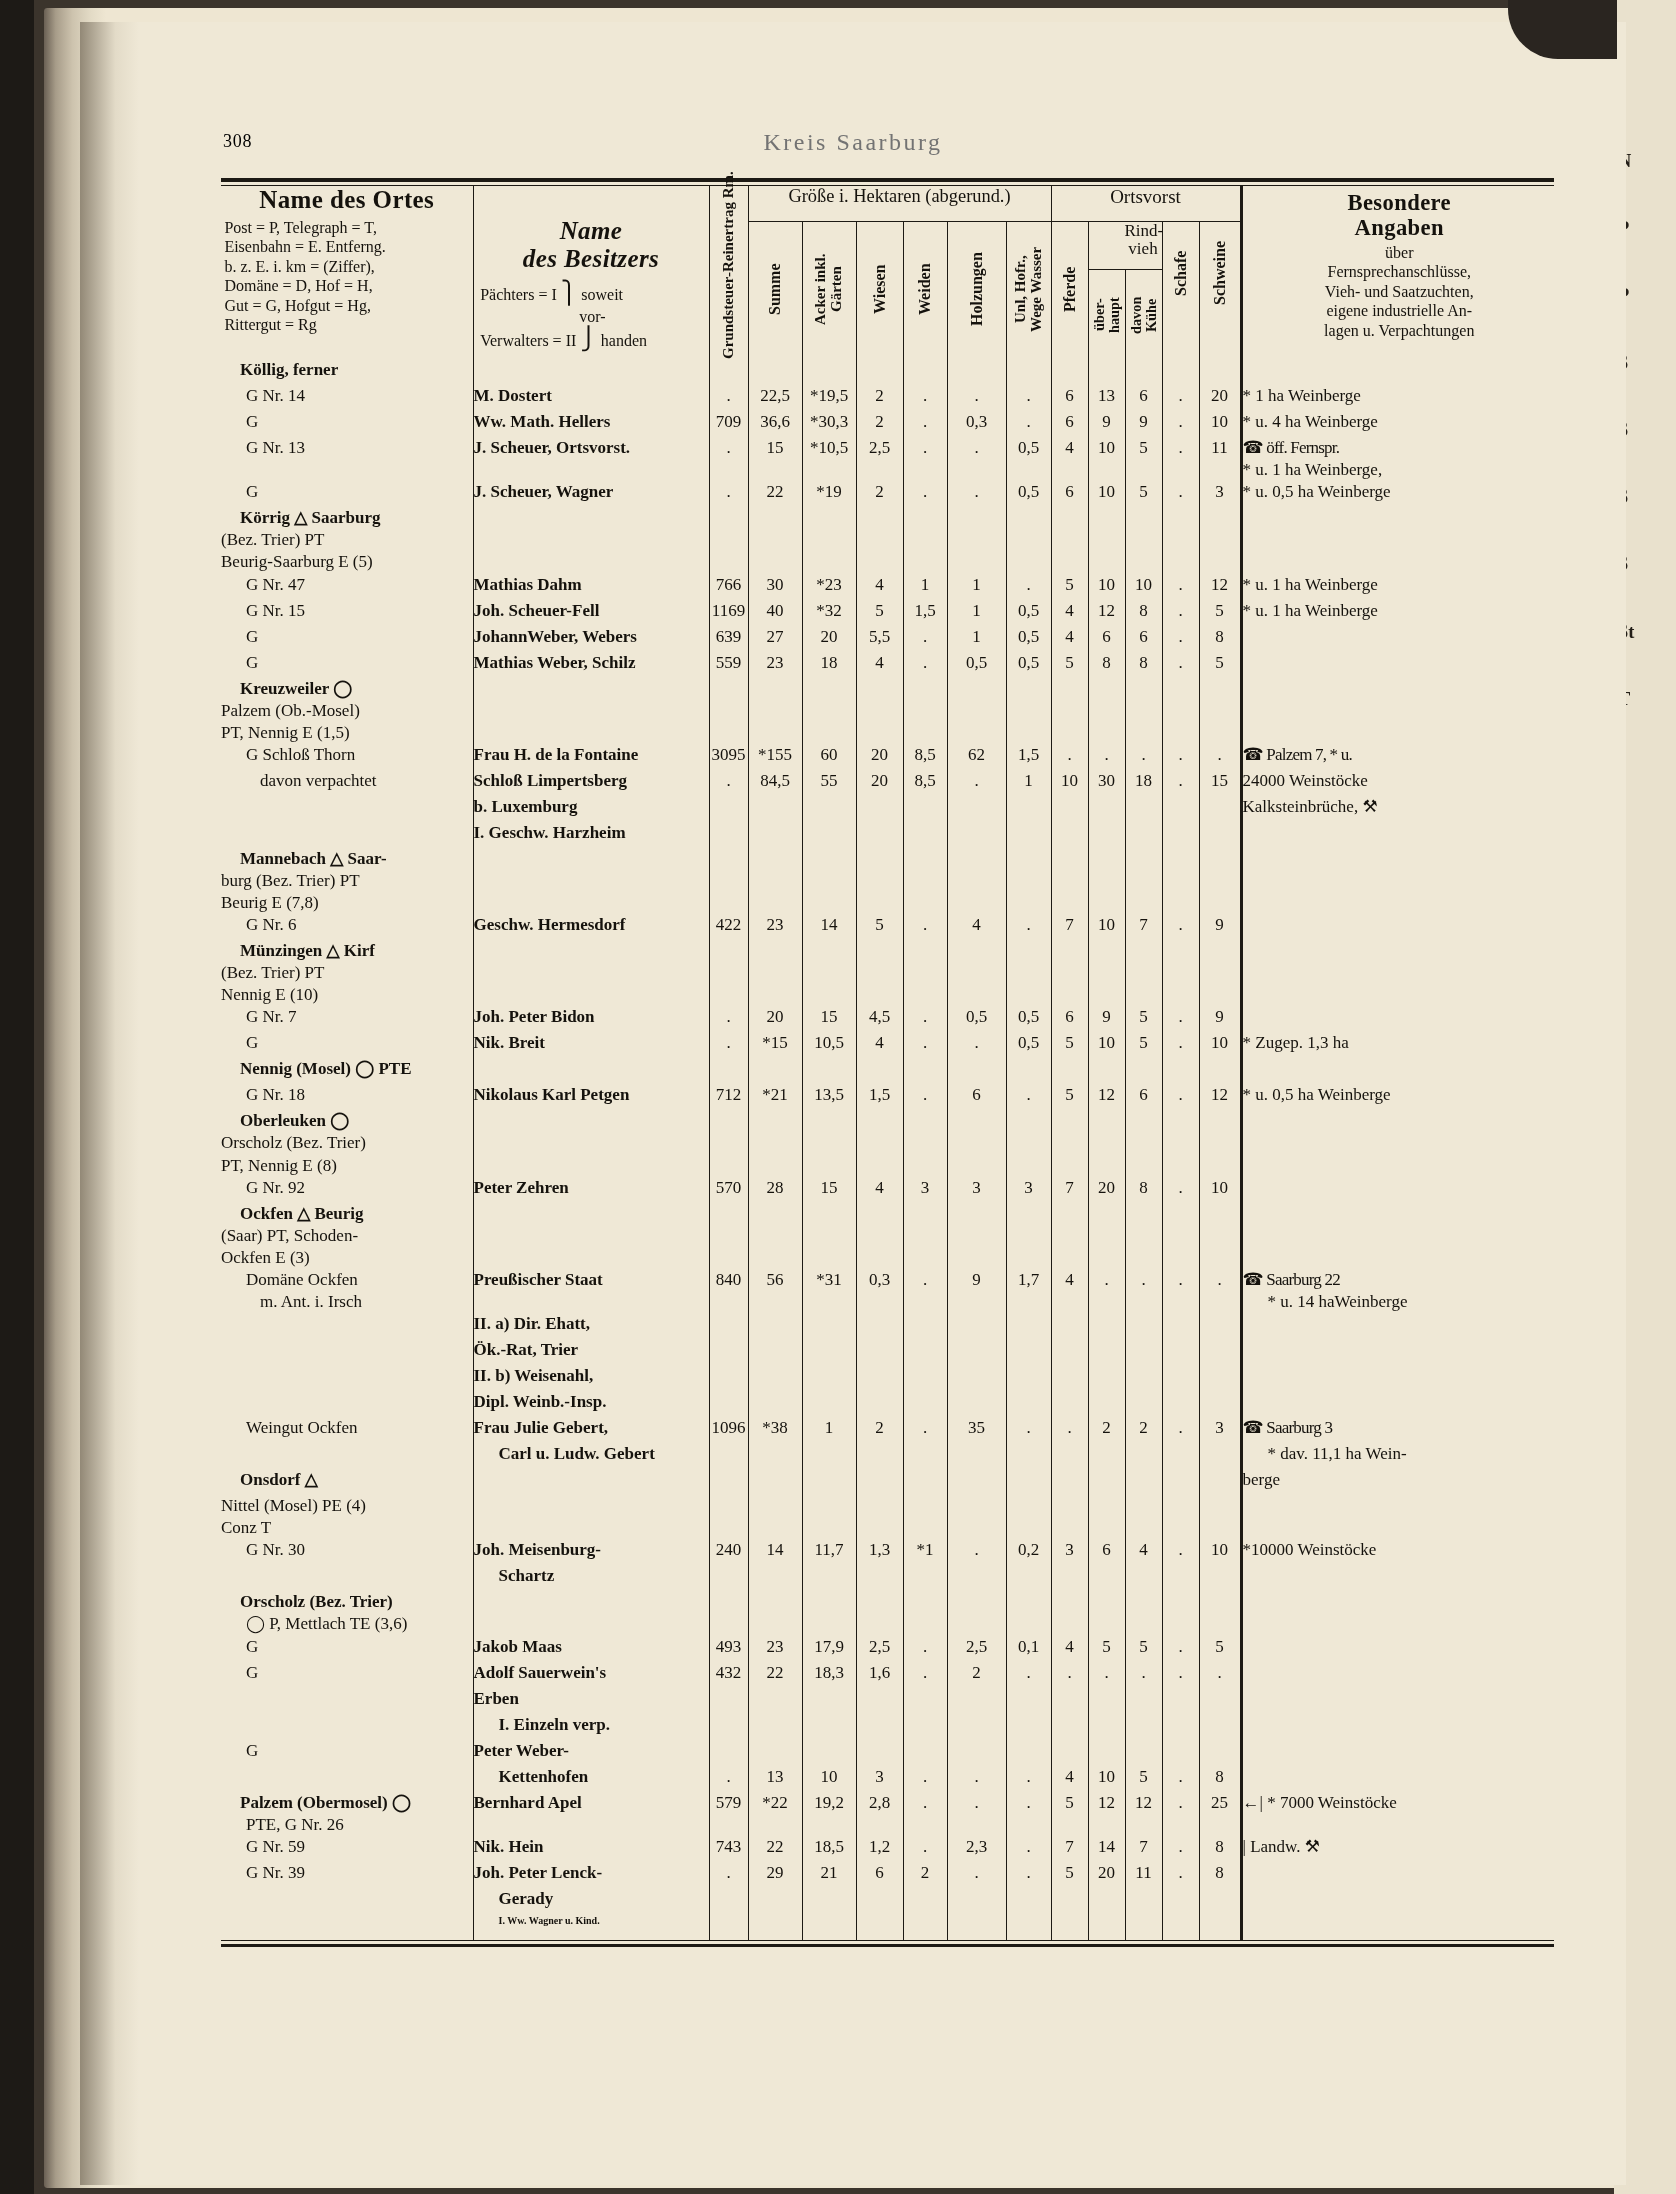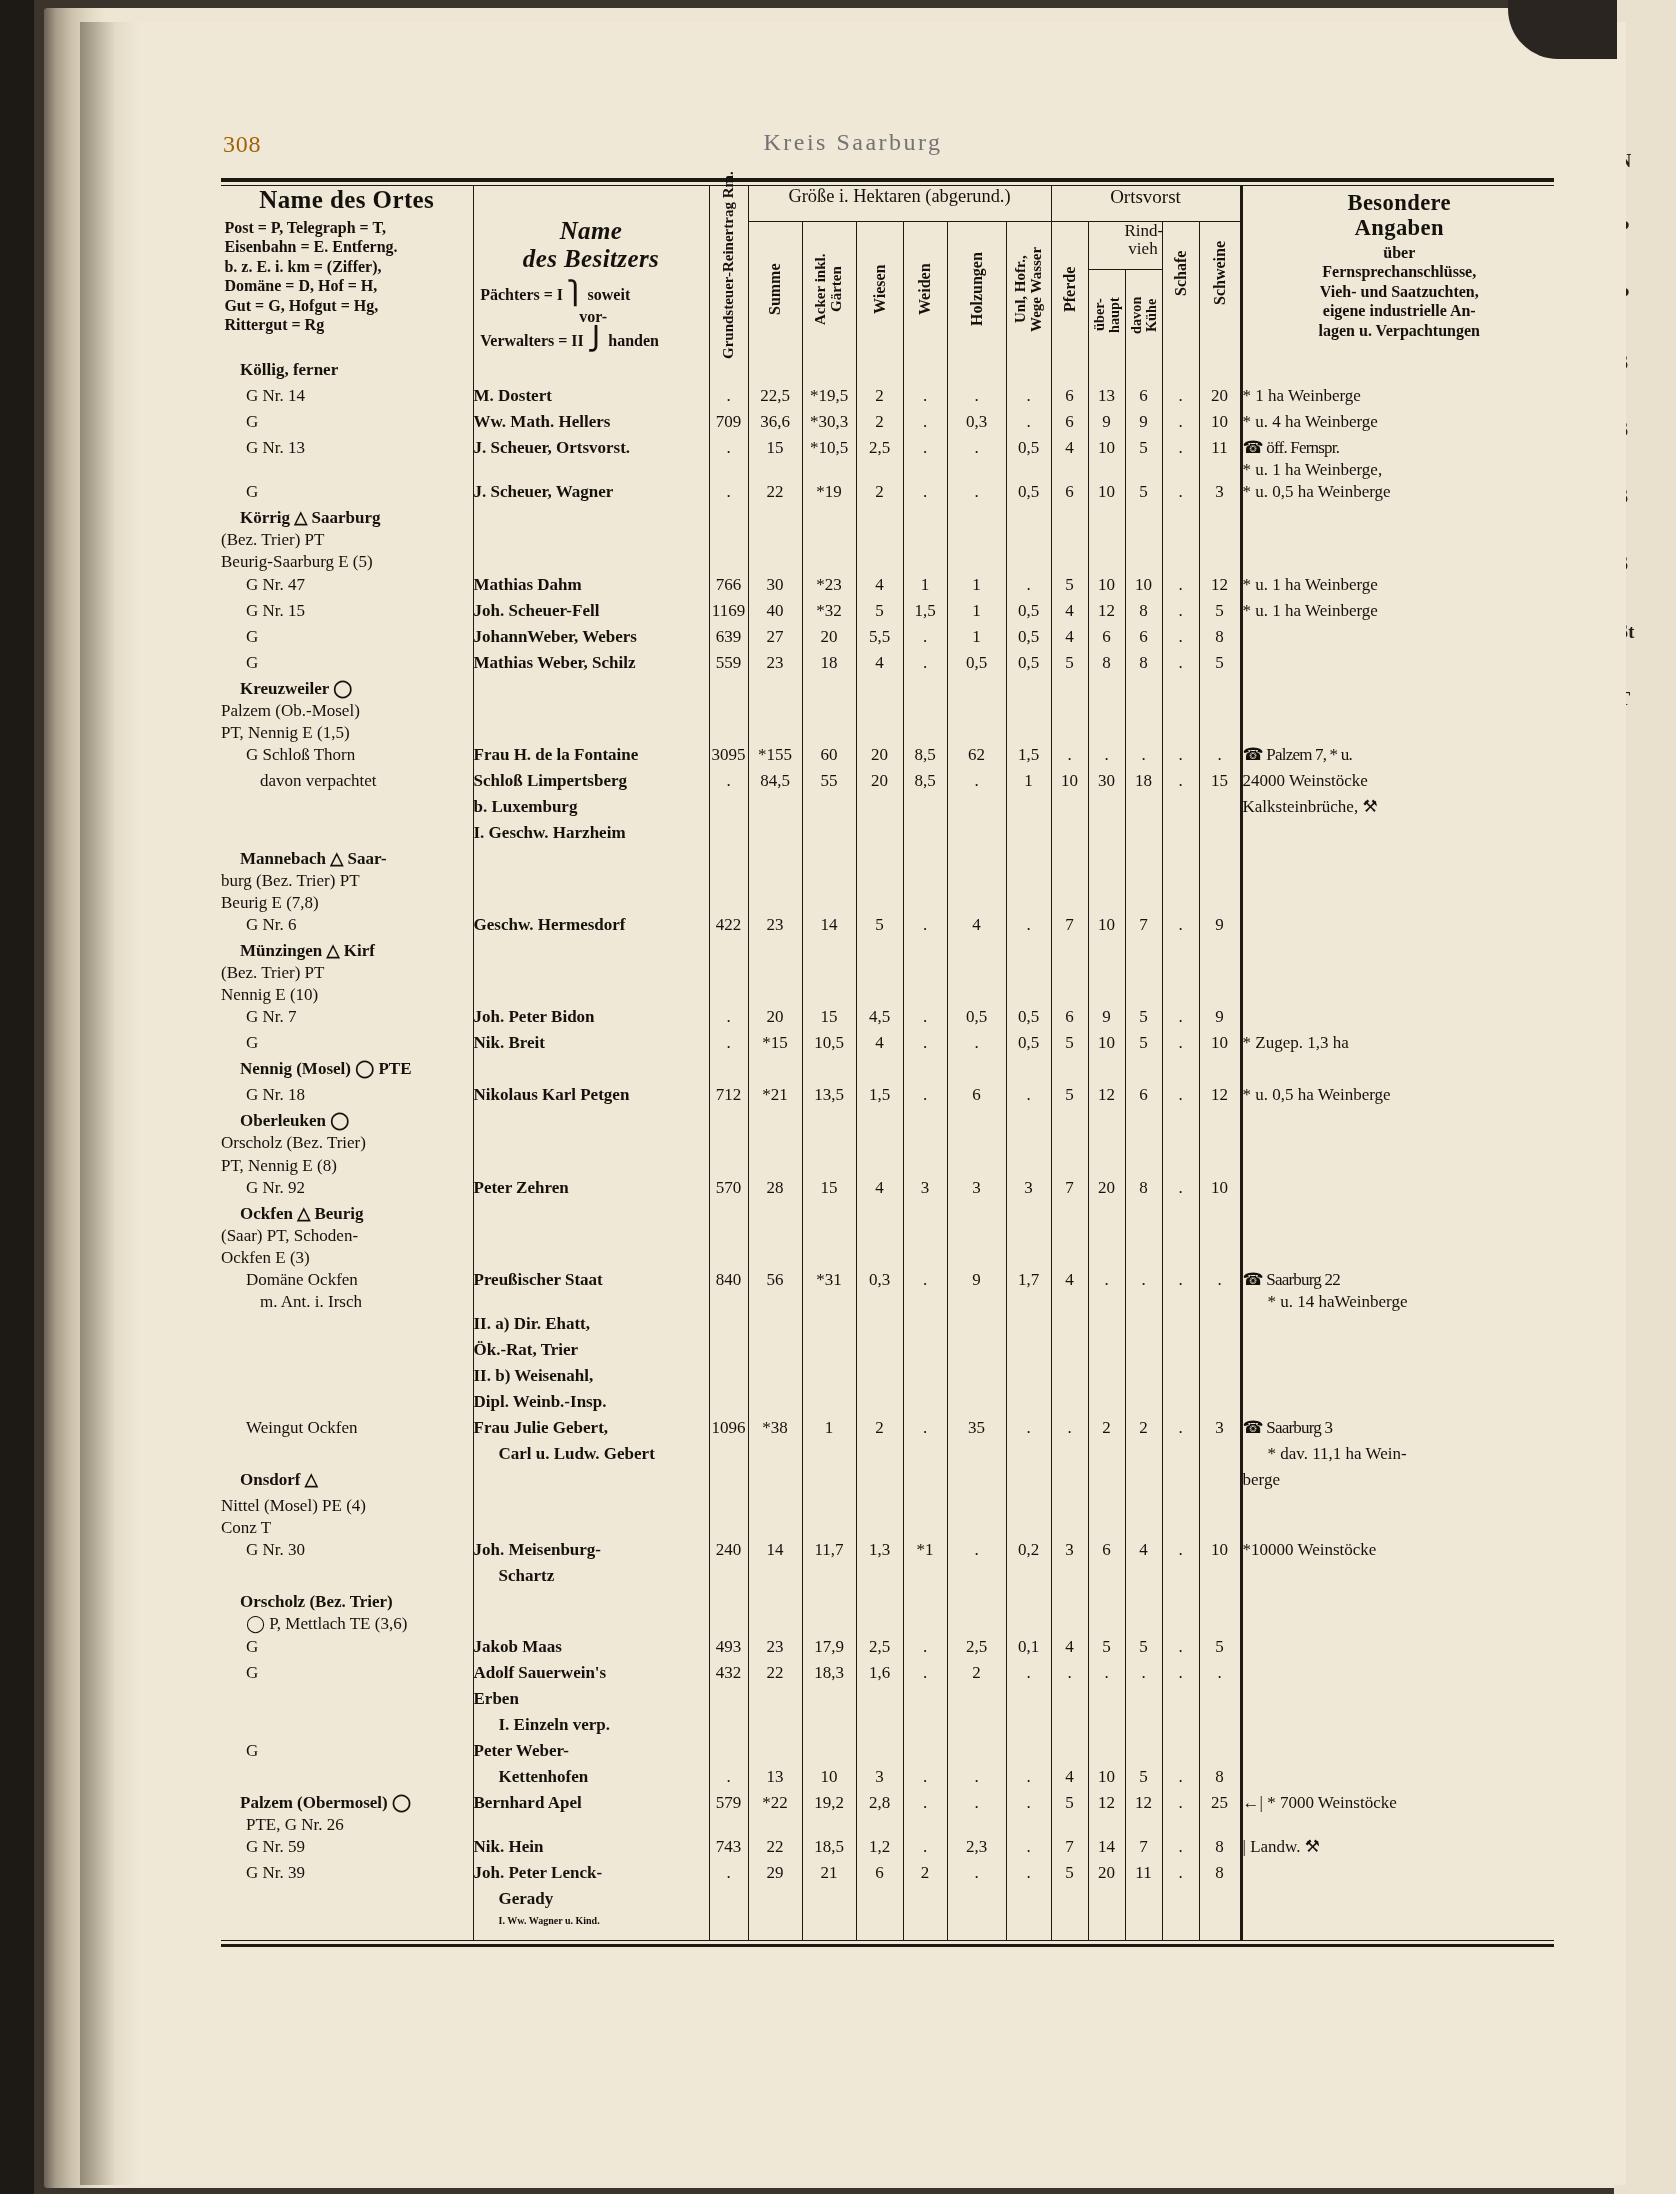--- a/index.html
+++ b/index.html
@@ -21,41 +21,41 @@
     background:linear-gradient(90deg,rgba(70,58,40,.55),rgba(120,105,75,.10) 60%,rgba(0,0,0,0));}
   .right-page{position:absolute;left:1614px;top:0;width:63px;height:2194px;
     background:#e9e1cd;}
   .right-col{position:absolute;left:1618px;top:151px;width:55px;
     font-size:18.4px;color:#241f18;line-height:1.1;}
   .right-col div{margin-bottom:47px;font-weight:bold;}
   .top-corner{position:absolute;right:60px;top:0;width:109px;height:59px;
     background:#2a2520;border-bottom-left-radius:50px;}
 
   
-  .folio{position:absolute;left:143px;top:109px;font-size:24px;color:#a16207;letter-spacing:0.8px;}
+  .folio{position:absolute;left:143px;top:109px;font-size:18px;color:#000000;letter-spacing:0.8px;}
   .running-head{position:absolute;left:0;top:107px;width:1546px;text-align:center;
     font-size:24px;letter-spacing:2.5px;color:#737373;}
 
   
   .tbl{position:absolute;left:141px;top:156px;width:1333px;}
   .rule-top{height:4.2px;background:#1d1a14;}
   .rule-mid{height:1.7px;background:#1d1a14;margin-top:2.5px;}
   .rule-thin{height:1.7px;background:#1d1a14;}
   .rule-bot{height:3.4px;background:#1d1a14;}
 
   table.grid{border-collapse:collapse;width:1333px;table-layout:fixed;
     font-size:17px;color:#15120d;}
   table.grid td,table.grid th{vertical-align:top;padding:0;}
   .vl{border-left:1.7px solid #1d1a14;}
   .vl-thick{border-left:3.4px solid #1d1a14;margin-top:28px;}
 
   
   .hd{text-align:center;font-weight:bold;}
   .hd-title{font-size:25px;letter-spacing:0.4px;}
-  .hd-sub{font-size:16px;font-weight:bold;line-height:1.22;}
+  .hd-sub{font-size:16px;font-weight:normal;line-height:1.22;}
   .vert{writing-mode:vertical-rl;transform:rotate(180deg);
     white-space:nowrap;font-size:16px;line-height:1.1;text-align:center;}
   .vert-b{writing-mode:vertical-rl;transform:rotate(180deg);
     white-space:nowrap;font-size:15px;line-height:1.05;text-align:center;}
 
   
   .c-place{padding:0.8px 5px 0.8px 6.7px;line-height:1.30;}
   .c-owner{padding:0.8px 5px 0.8px 8.4px;line-height:1.30;font-weight:bold;}
   .c-num{text-align:center;line-height:1.30;padding:0.8px 2.5px;}
   .c-note{padding:0.8px 3.4px 0.8px 6.7px;line-height:1.30;}

